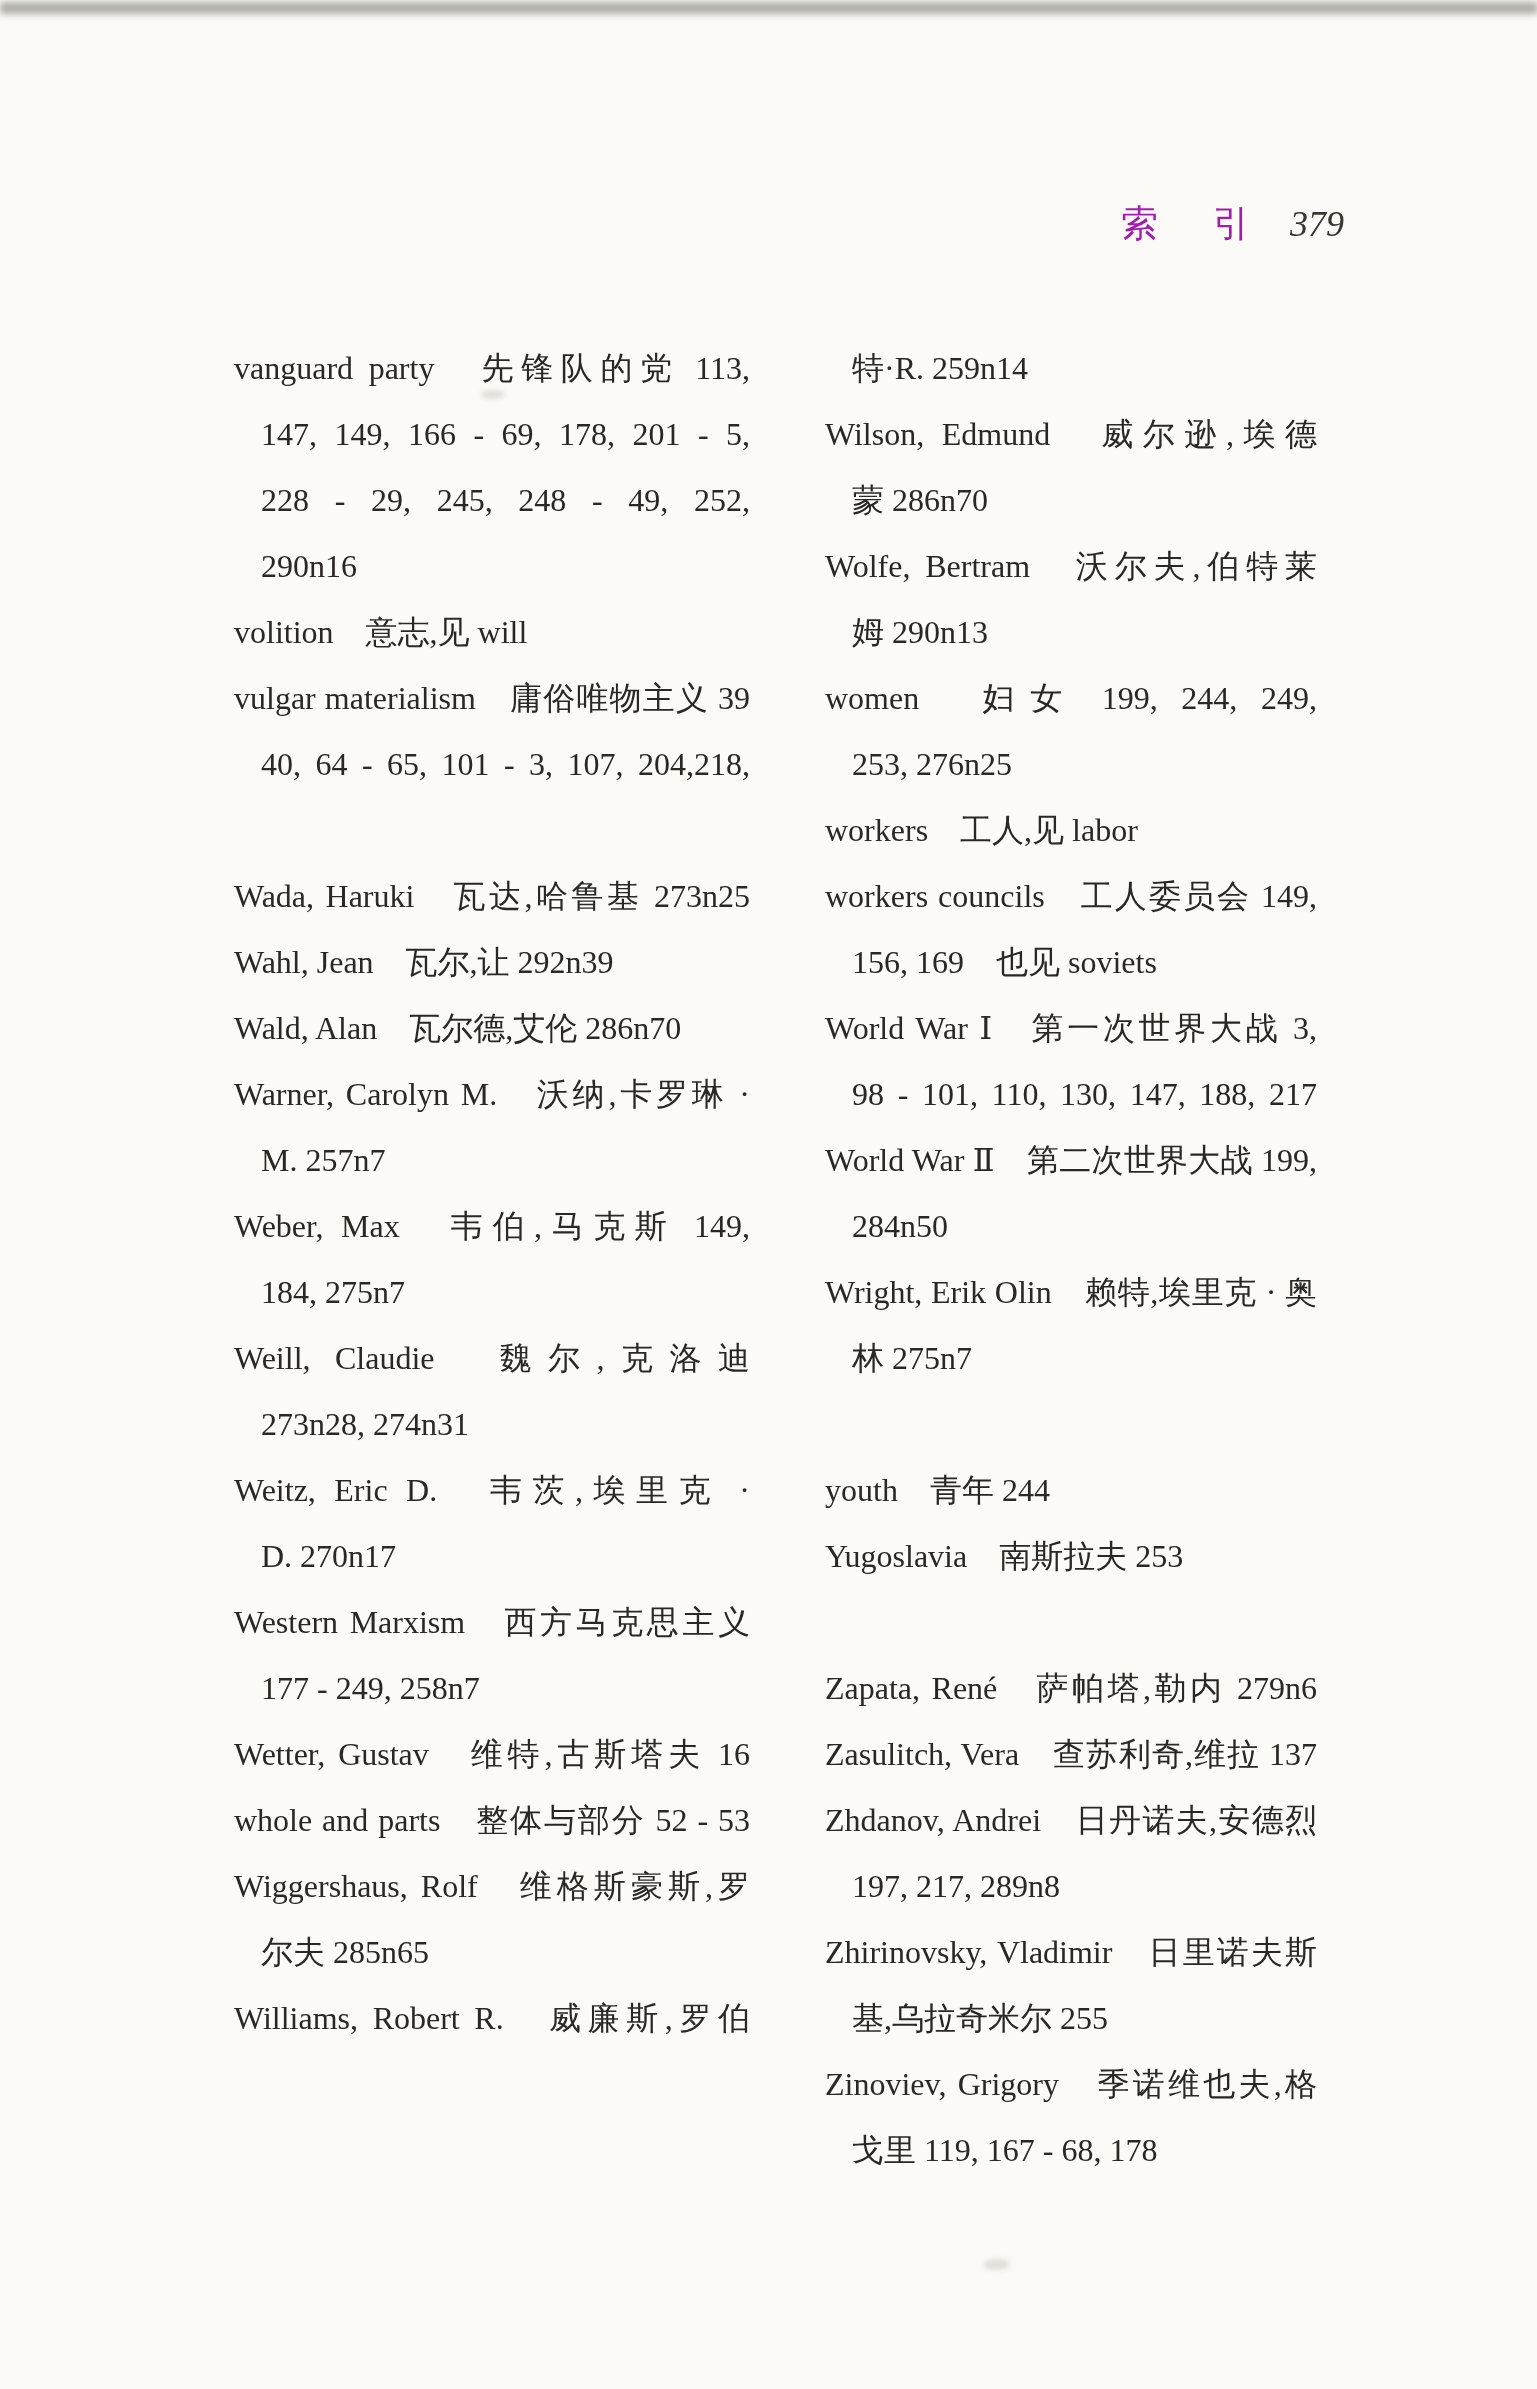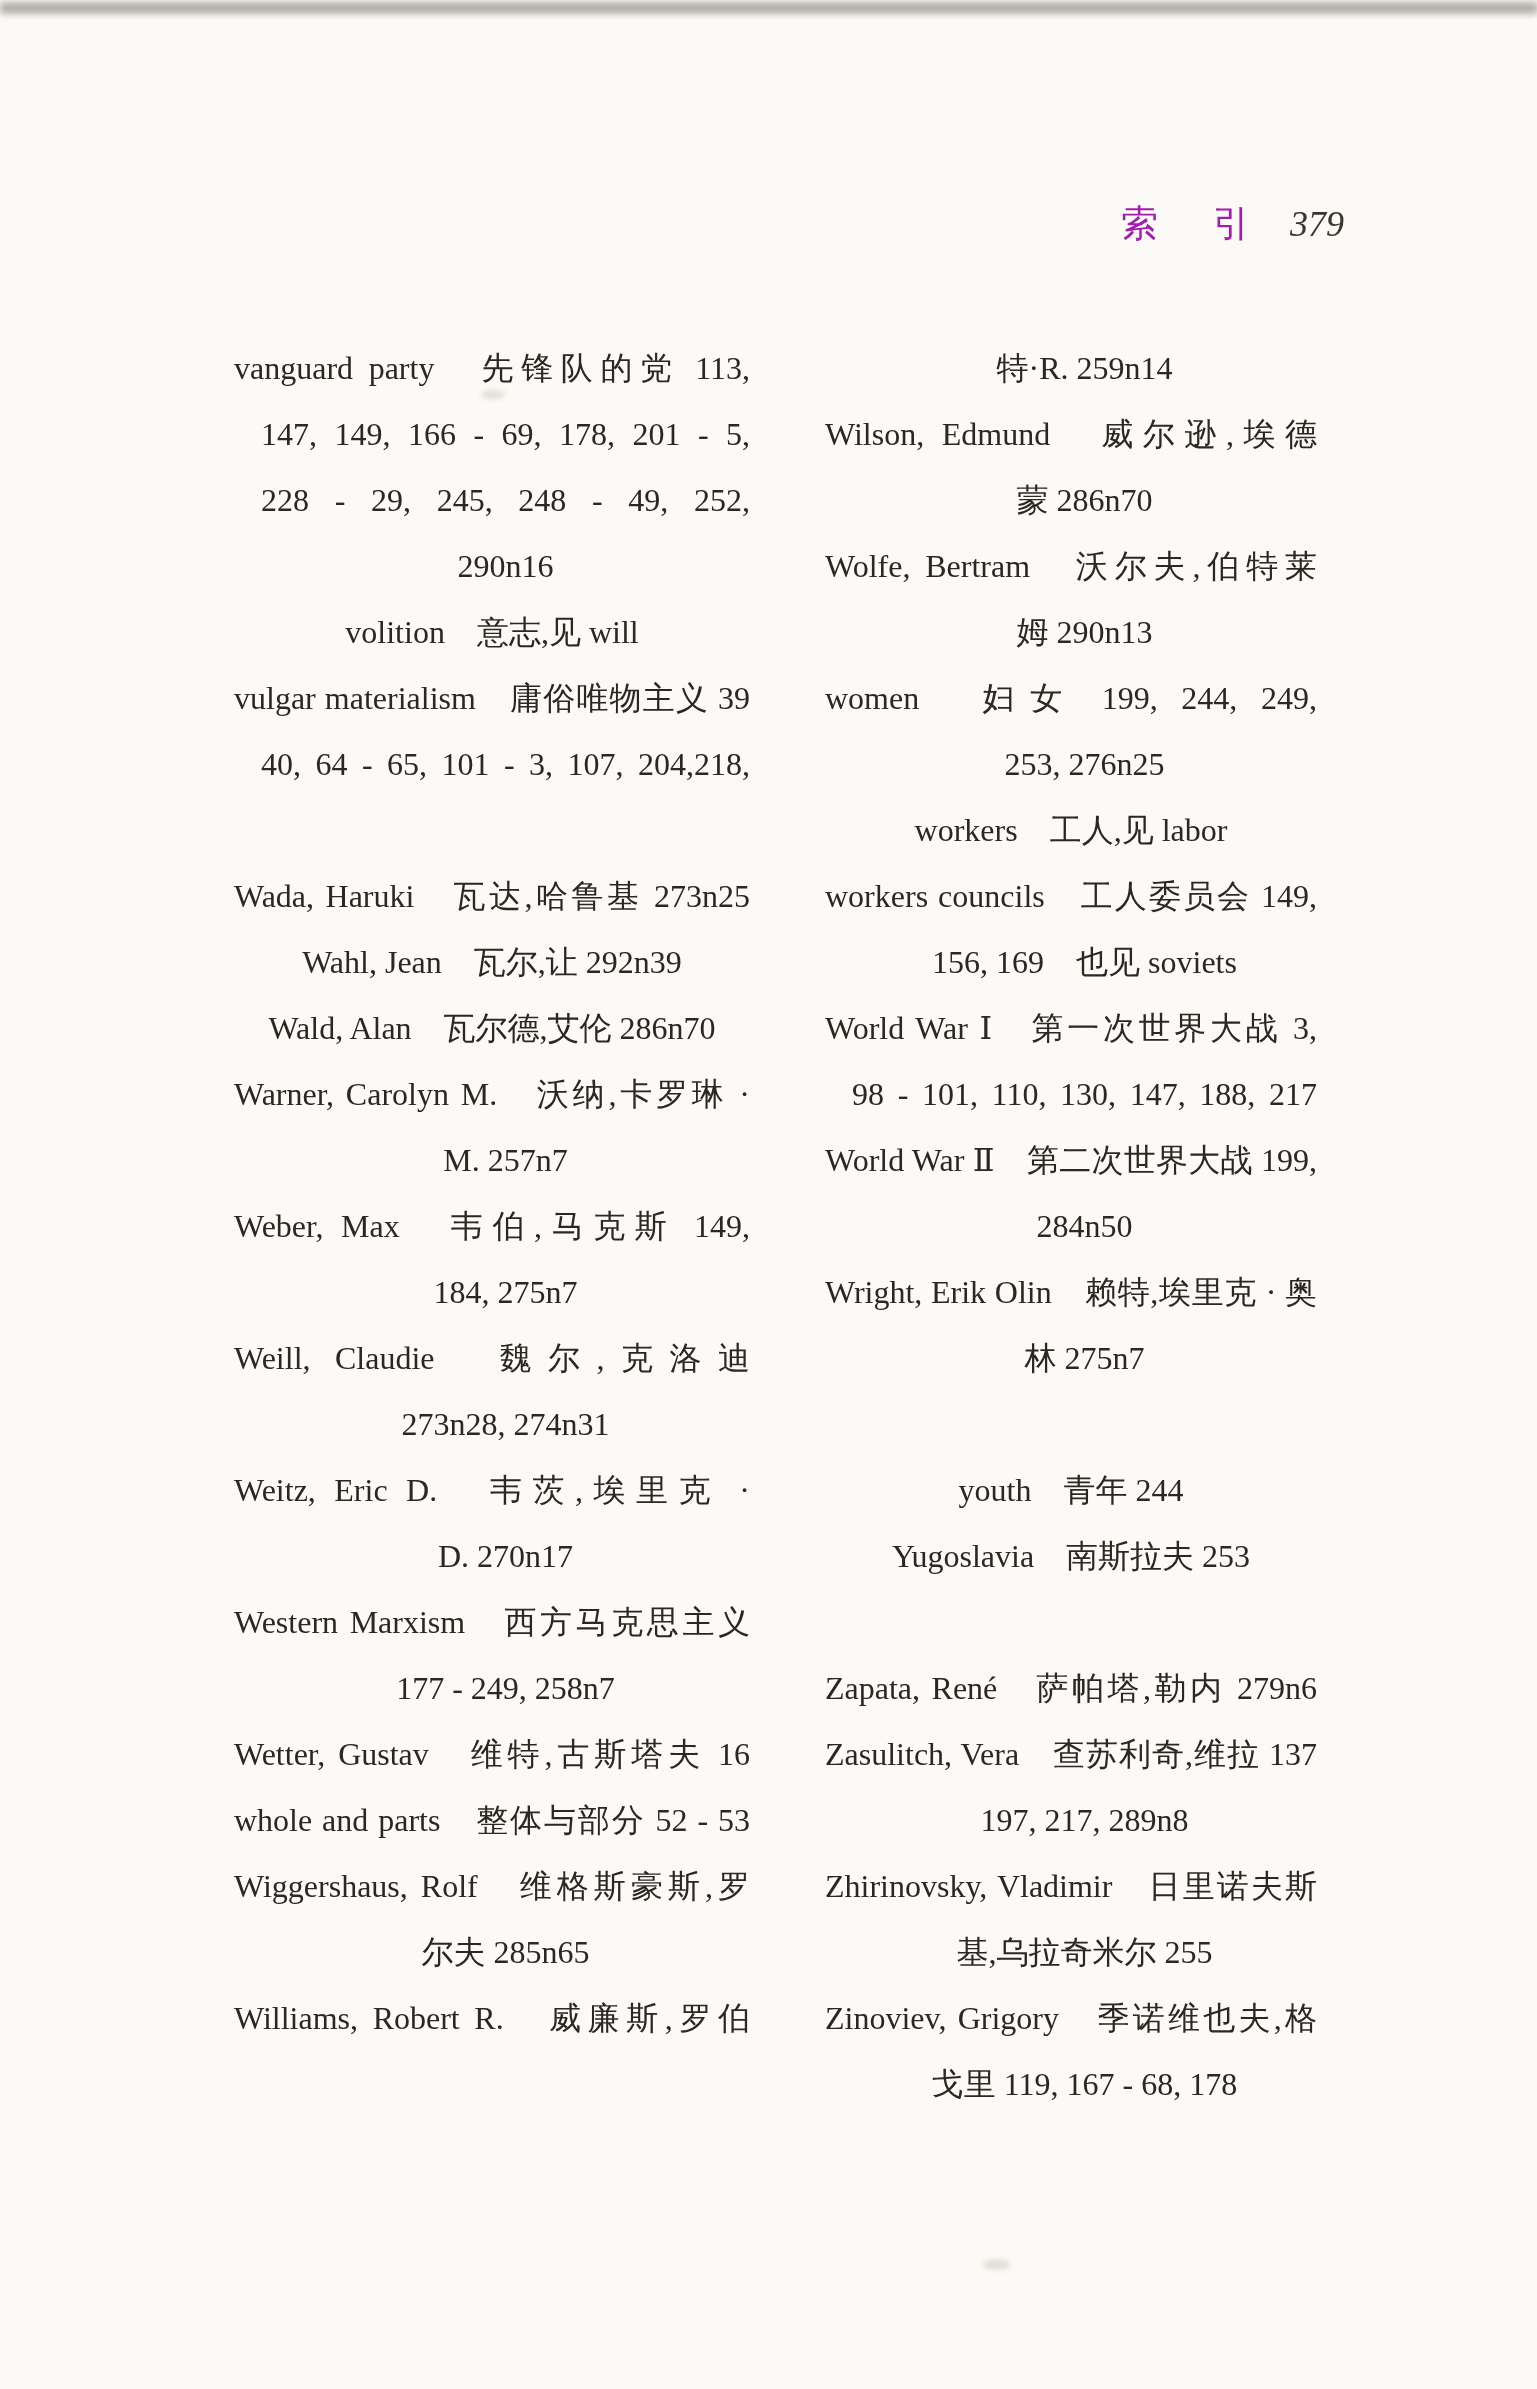--- a/index.html
+++ b/index.html
@@ -53,21 +53,20 @@
     top: 335px;
   }
   .col-left  { left: 234px; width: 516px; }
   .col-right { left: 825px; width: 492px; }
   .line {
     font-size: 32px;
     line-height: 66px;
     height: 66px;
     white-space: nowrap;
     color: #2b2722;
-    text-align: center;
   }
   .line.justify {
     white-space: normal;
     text-align: justify;
     text-align-last: justify;
     overflow: hidden;
   }
   .line.indent { padding-left: 27px; }
   .line.indent.justify { width: calc(100% - 27px); }
   .line.gap { margin-top: 66px; }
@@ -137,20 +136,21 @@
       <div class="line justify">World War Ⅰ　第一次世界大战 3,</div>
       <div class="line indent justify">98 - 101, 110, 130, 147, 188, 217</div>
       <div class="line justify">World War Ⅱ　第二次世界大战 199,</div>
       <div class="line indent">284n50</div>
       <div class="line justify">Wright, Erik Olin　赖特,埃里克 · 奥</div>
       <div class="line indent">林 275n7</div>
       <div class="line gap">youth　青年 244</div>
       <div class="line">Yugoslavia　南斯拉夫 253</div>
       <div class="line justify gap">Zapata, René　萨帕塔,勒内 279n6</div>
       <div class="line justify">Zasulitch, Vera　查苏利奇,维拉 137</div>
+      <div class="line justify">Zhdanov, Andrei　日丹诺夫,安德烈</div>
       <div class="line indent">197, 217, 289n8</div>
       <div class="line justify">Zhirinovsky, Vladimir　日里诺夫斯</div>
       <div class="line indent">基,乌拉奇米尔 255</div>
       <div class="line justify">Zinoviev, Grigory　季诺维也夫,格里</div>
       <div class="line indent">戈里 119, 167 - 68, 178</div>
     </div>
 
 </div>
 
 

